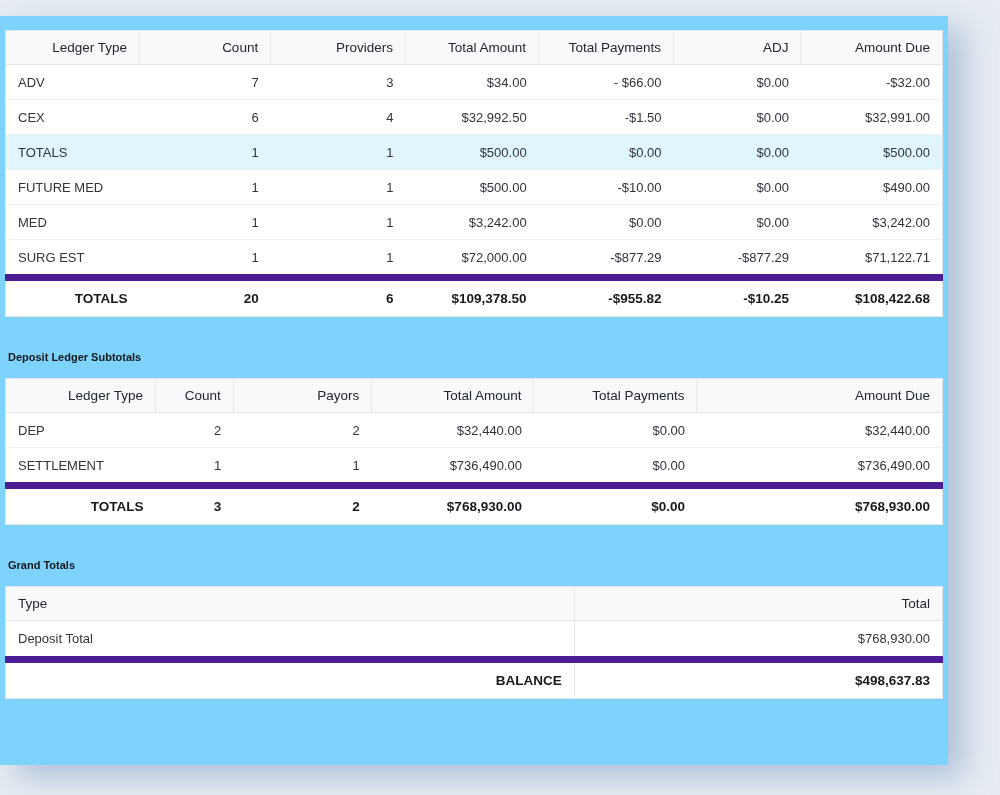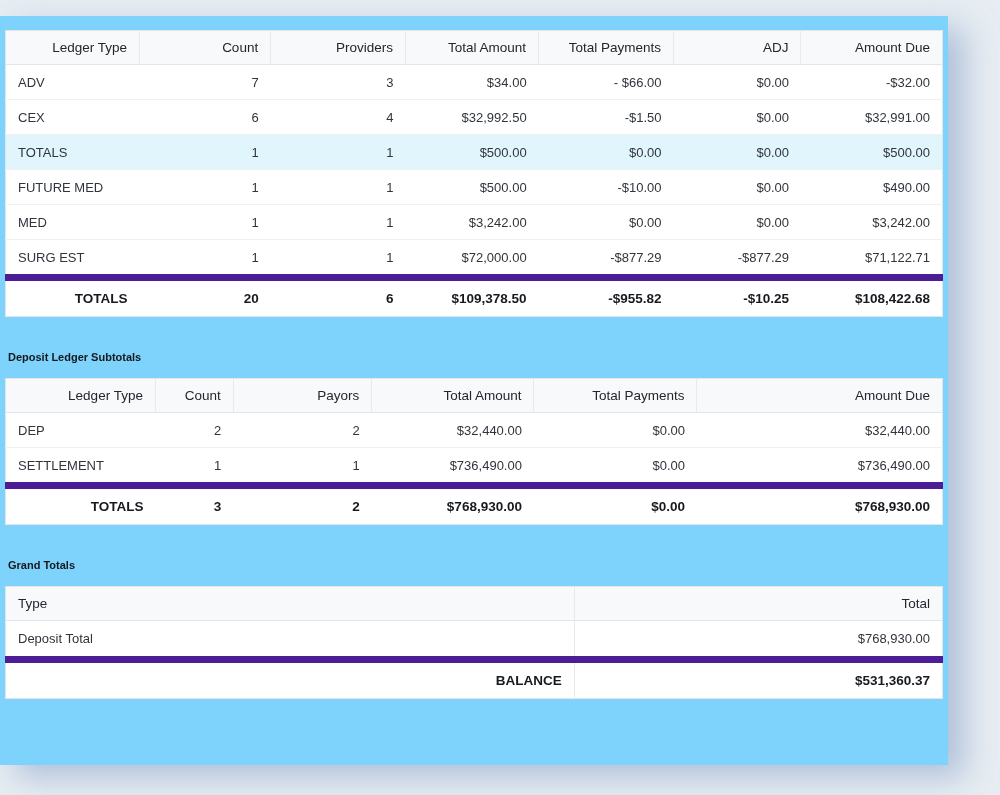--- a/index.html
+++ b/index.html
@@ -250,18 +250,18 @@
 
 
         <tr>
           <td class="c-left">Deposit Total</td>
           <td>$768,930.00</td>
         </tr>
       </tbody>
     <tfoot>
       <tr>
         <td class="totals-label">BALANCE</td>
-        <td>$531,360.37</td>
+        <td>$498,637.83</td>
       </tr>
     </tfoot>
   </table>
 
 </div>
 
 </body></html>

